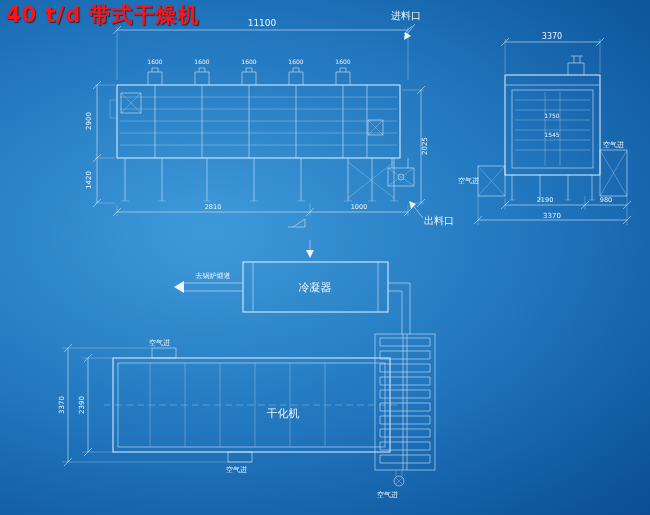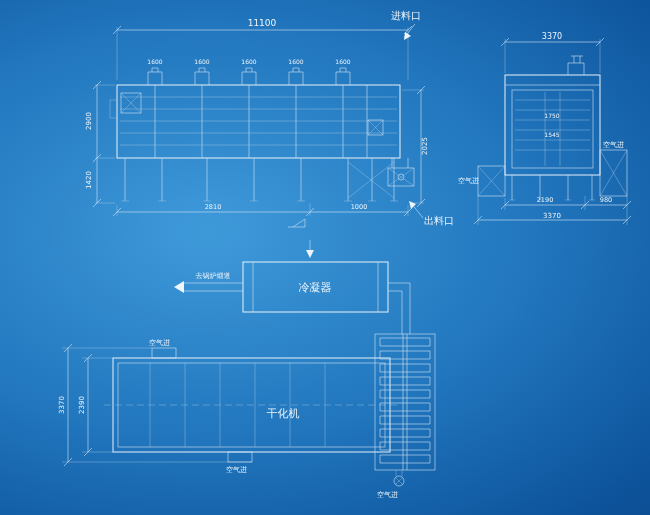--- a/index.html
+++ b/index.html
@@ -15,20 +15,21 @@
   .thin{stroke:#b9d5ec;stroke-width:0.6;fill:none;opacity:.6;}
   .dash{stroke:#b9d5ec;stroke-width:0.6;fill:none;opacity:.6;stroke-dasharray:7 4;}
   .fillw{fill:#eef5fc;stroke:none;}
   .t10{font-size:10px;} .t9{font-size:9px;} .t8{font-size:8px;}
   .t7{font-size:7px;} .t65{font-size:6.5px;} .t6{font-size:6px;} .t11{font-size:11px;}
 </style>
 </head>
 <body>
 
 <div class="slide">
+  <div class="title">40 t/d 带式干燥机</div>
 
   <svg width="650" height="515" viewBox="0 0 650 515">
 
     <g>
       <path class="thin" d="M117,80 V27 M408,80 V27 M115,85 H95 M115,158 H95 M115,203 H95 M402,90 H424 M410,203 H424 M117,205 V216 M408,205 V216 M310,203 V216"></path>
       <path class="ln2" d="M117,30 H408 M97,85 V158 M97,158 V203 M421,90 V203 M117,212 H408"></path>
       <path class="ln2" d="M113,34 L121,26 M404,34 L412,26 M93,89 L101,81 M93,162 L101,154 M93,207 L101,199 M417,94 L425,86 M417,207 L425,199 M113,216 L121,208 M306,216 L314,208 M404,216 L412,208"></path>
 
       <text class="t9" x="262" y="26" text-anchor="middle">11100</text>
       <text class="t7" transform="rotate(-90 91 121)" x="91" y="121" text-anchor="middle">2900</text>

